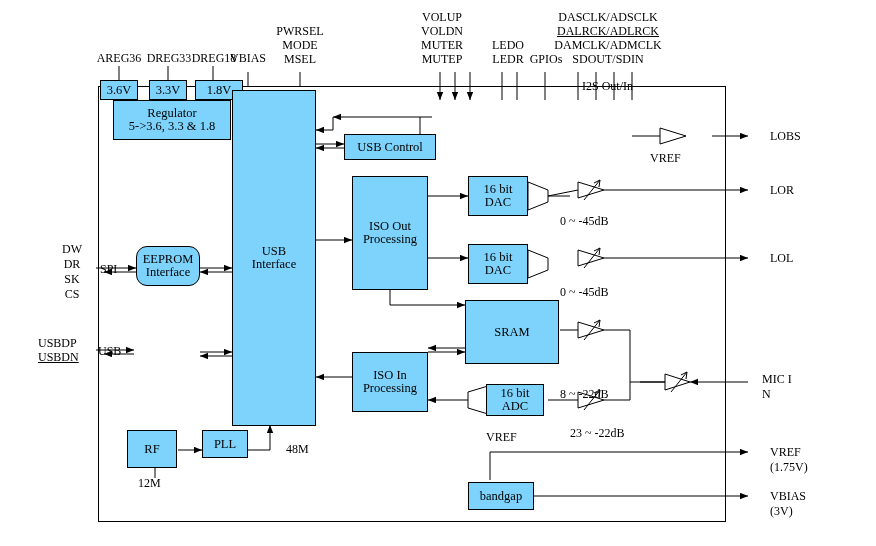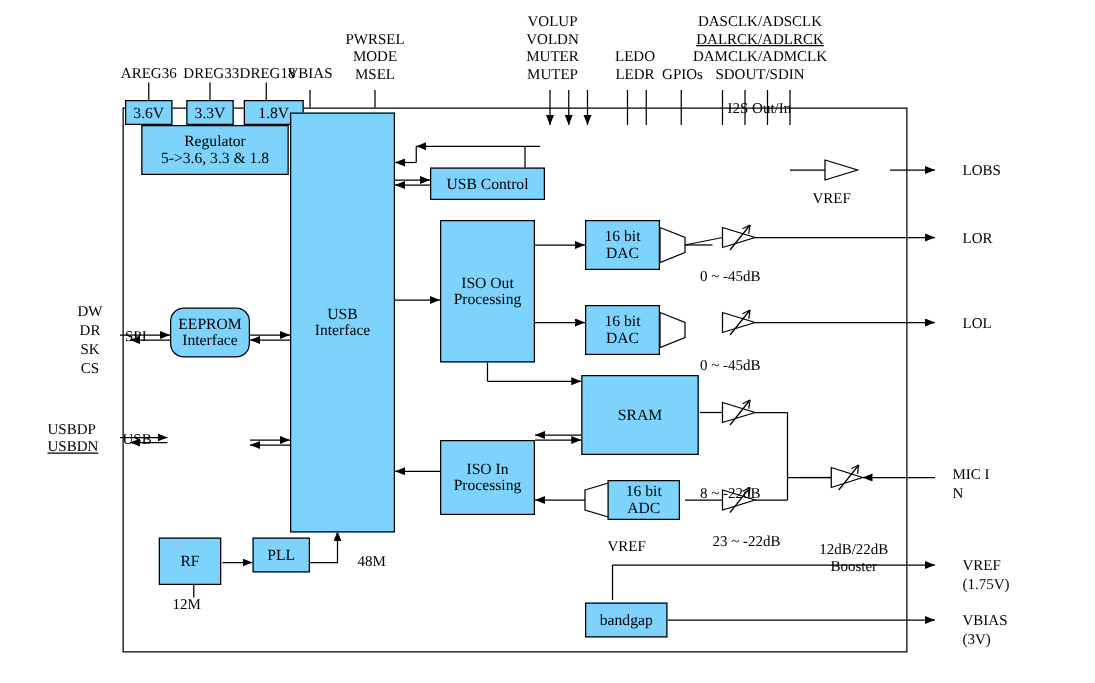--- a/index.html
+++ b/index.html
@@ -234,18 +234,16 @@
 (1.75V)</div>
   <div class="lbl" style="left:770px;top:489px;line-height:15px;">VBIAS
 (3V)</div>
 
   <div class="lbl" style="left:650px;top:152px;">VREF</div>
   <div class="lbl" style="left:486px;top:431px;">VREF</div>
   <div class="lbl" style="left:560px;top:215px;">0 ~ -45dB</div>
   <div class="lbl" style="left:560px;top:286px;">0 ~ -45dB</div>
   <div class="lbl" style="left:560px;top:352px;margin-top:36px;">8 ~ -22dB</div>
   <div class="lbl" style="left:554px;top:427px;margin-left:16px;">23 ~ -22dB</div>
-  <div class="lbl c" style="left:640px;top:432px;width:86px;line-height:14px;">12dB/22dB
-Booster</div>
   <div class="lbl" style="left:286px;top:443px;">48M</div>
   <div class="lbl" style="left:138px;top:477px;">12M</div>
 
 </div>
 
 </body></html>

